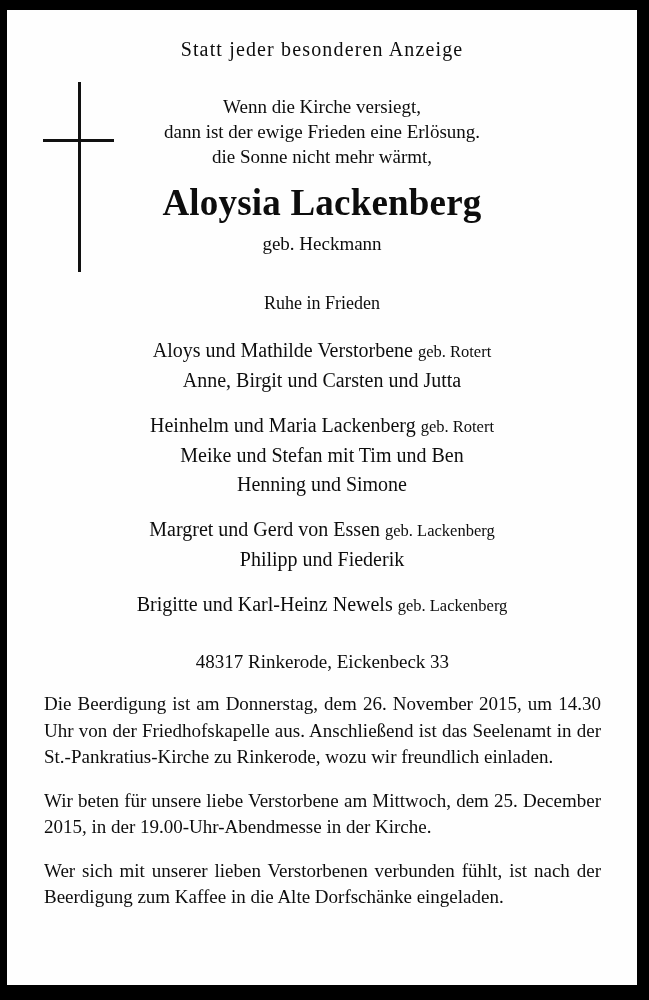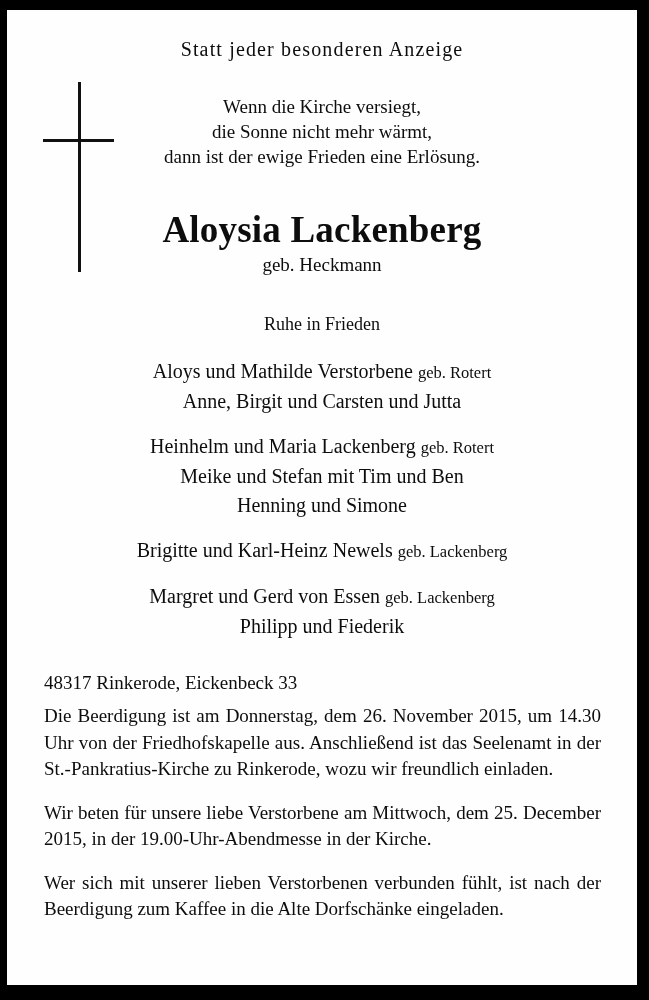--- a/index.html
+++ b/index.html
@@ -71,29 +71,29 @@
     line-height: 25px;
     margin-top: 34px;
   }
   .verse div { white-space: nowrap; }
 
   .deceased-name {
     text-align: center;
     font-weight: bold;
     font-size: 37px;
     line-height: 42px;
-    margin-top: 40px;
+    margin-top: 13px;
     letter-spacing: 0.2px;
   }
 
   .maiden {
     text-align: center;
     font-size: 19px;
     line-height: 22px;
-    margin-top: 3px;
+    margin-top: 9px;
   }
 
   .dates {
     text-align: center;
     font-size: 20px;
     line-height: 24px;
     margin-top: 11px;
     white-space: nowrap;
   }
   .dates .gap { display: inline-block; width: 34px; }
@@ -124,22 +124,22 @@
   }
 
   
   .body-block {
     margin-top: 30px;
     padding: 0 36px 0 37px;
   }
   .address {
     font-size: 19px;
     line-height: 24px;
-    text-align: left;
-    margin-bottom: 8px;
+    text-align: center;
+    margin-bottom: 17px;
   }
   .para {
     font-size: 19px;
     line-height: 26.5px;
     text-align: justify;
     text-justify: inter-word;
     margin-bottom: 17px;
   }
   .para:last-child { margin-bottom: 0; }
 </style>
@@ -151,47 +151,47 @@
 
     <div class="cross">
       <div class="bar-v"></div>
       <div class="bar-h"></div>
     </div>
 
     <div class="head-line">Statt jeder besonderen Anzeige</div>
 
     <div class="verse">
       <div>Wenn die Kirche versiegt,</div>
+      <div>dann ist der ewige Frieden eine Erlösung.</div>
       <div>die Sonne nicht mehr wärmt,</div>
-      <div>dann ist der ewige Frieden eine Erlösung.</div>
     </div>
 
     <div class="deceased-name">Aloysia Lackenberg</div>
 
     <div class="maiden">geb. Heckmann</div>
 
 
     <div class="rip">Ruhe in Frieden</div>
 
     <div class="family">
         <div class="family-group">
           <div class="family-line"><span>Aloys und Mathilde Verstorbene </span><span class="geb">geb. Rotert</span></div>
           <div class="family-line"><span>Anne, Birgit und Carsten und Jutta</span></div>
         </div>
         <div class="family-group">
           <div class="family-line"><span>Heinhelm und Maria Lackenberg </span><span class="geb">geb. Rotert</span></div>
           <div class="family-line"><span>Meike und Stefan mit Tim und Ben</span></div>
           <div class="family-line"><span>Henning und Simone</span></div>
         </div>
         <div class="family-group">
-          <div class="family-line"><span>Brigitte und Karl-Heinz Newels </span><span class="geb">geb. Lackenberg</span></div>
-        </div>
-        <div class="family-group">
           <div class="family-line"><span>Margret und Gerd von Essen </span><span class="geb">geb. Lackenberg</span></div>
           <div class="family-line"><span>Philipp und Fiederik</span></div>
+        </div>
+        <div class="family-group">
+          <div class="family-line"><span>Brigitte und Karl-Heinz Newels </span><span class="geb">geb. Lackenberg</span></div>
         </div>
       </div>
 
     <div class="body-block">
       <div class="address">48317 Rinkerode, Eickenbeck 33</div>
       <div>
           <div class="para">Die Beerdigung ist am Donnerstag, dem 26. November 2015, um 14.30 Uhr von der Friedhofskapelle aus. Anschließend ist das Seelenamt in der St.-Pankratius-Kirche zu Rinkerode, wozu wir freundlich einladen.</div>
           <div class="para">Wir beten für unsere liebe Verstorbene am Mittwoch, dem 25. December 2015, in der 19.00-Uhr-Abendmesse in der Kirche.</div>
           <div class="para">Wer sich mit unserer lieben Verstorbenen verbunden fühlt, ist nach der Beerdigung zum Kaffee in die Alte Dorfschänke eingeladen.</div>
         </div>

